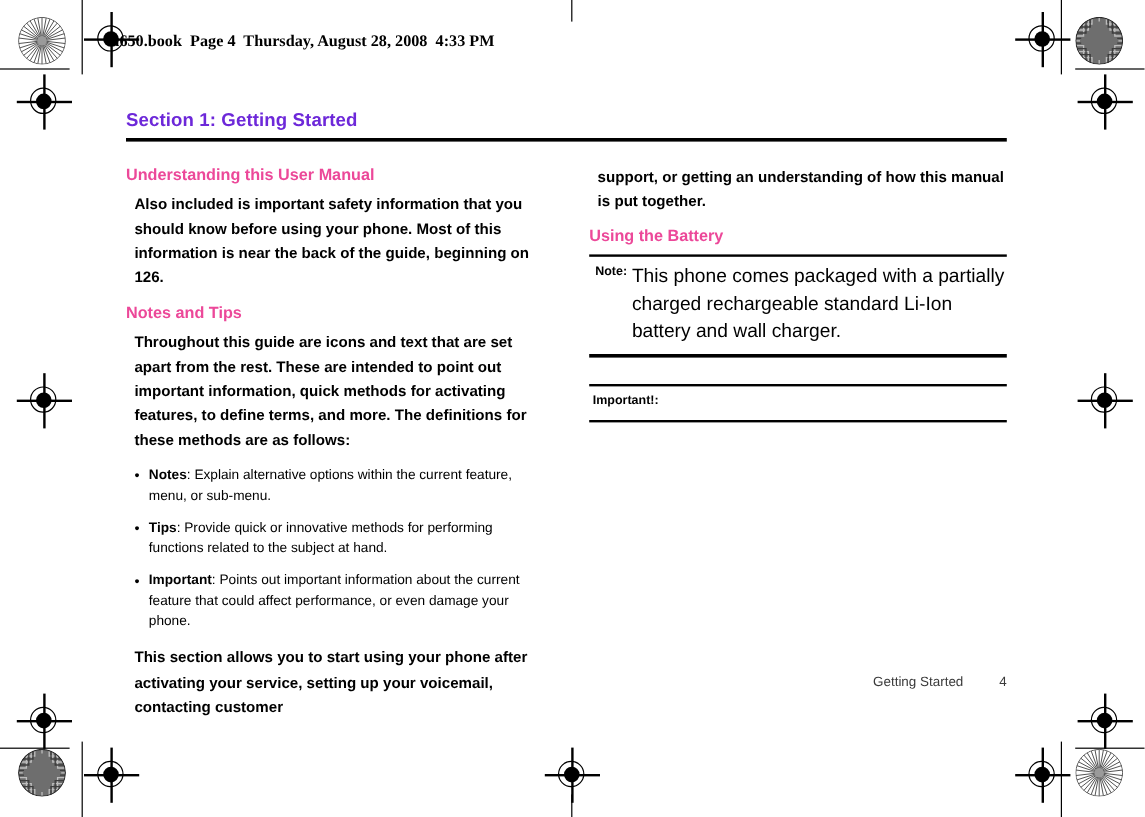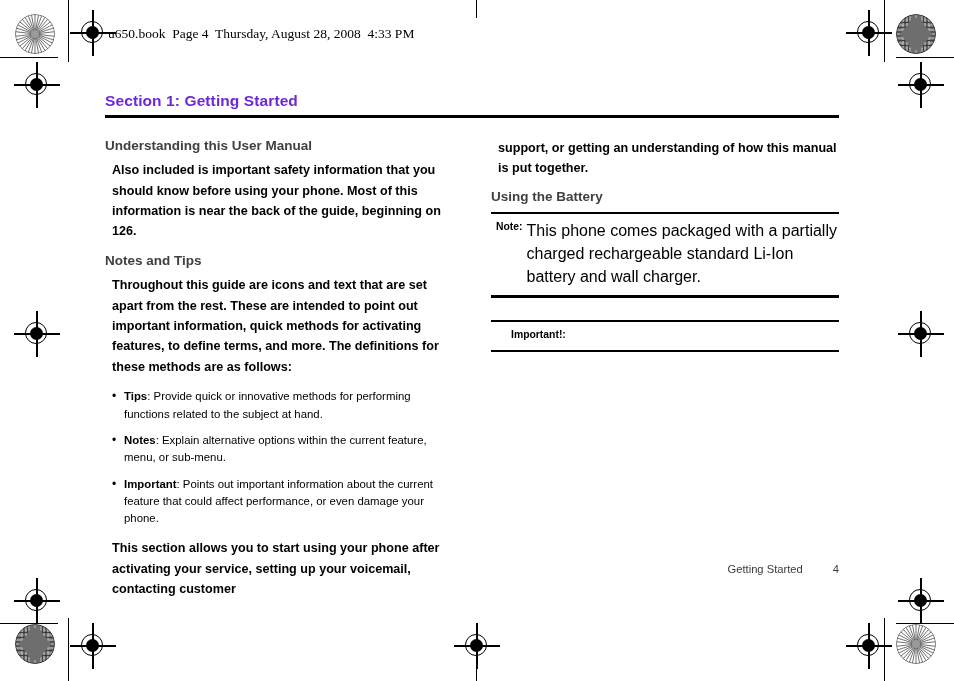--- a/index.html
+++ b/index.html
@@ -99,21 +99,21 @@
 
   .columns {
     display: flex;
     gap: 0;
   }
   .col-left { width: 348px; }
   .col-gap  { width: 38px; }
   .col-right { width: 348px; }
 
   h2.sub-head {
-    color: #404040;
+    color: #ec4899;
     font-size: 13.5px;
     font-weight: bold;
     margin: 0 0 7px 0;
     line-height: 1.15;
   }
 
   p.body {
     font-size: 12.6px;
     line-height: 1.62;
     margin: 0 0 11px 0;
@@ -166,21 +166,21 @@
     flex: 0 0 auto;
   }
   .callout .ctext {
     font-size: 16px;
     line-height: 1.42;
     padding-left: 4px;
   }
   .callout .ctext p { margin: 0; }
   .callout .ctext p + p { margin-top: 11px; }
 
-  .callout.important .clabel { padding-left: 3px; margin-left: 17px; }
+  .callout.important .clabel { padding-left: 3px; }
   .callout.important .ctext { padding-left: 4px; }
 
   .gap-between-callouts { height: 22px; }
 
   
   .footer {
     position: absolute;
     left: 105px;
     top: 563px;
     width: 734px;
@@ -408,21 +408,21 @@
         <line x1="20" y1="20" x2="1.2" y2="14"></line>
           <line x1="20" y1="20" x2="4.5" y2="7.7"></line>
         <line x1="20" y1="20" x2="10" y2="3.3"></line>
           <line x1="20" y1="20" x2="16.5" y2="0.9"></line>
       </g>
       <circle cx="20" cy="20" r="4" fill="#9a9a9a"></circle>
       <circle cx="20" cy="20" r="19.5" fill="none" stroke="#555" stroke-width="0.8"></circle>
     </svg>
   </div>
 
-  <div class="doc-header" style="left:108px; top:26px;">u650.book  Page 4  Thursday, August 28, 2008  4:33 PM</div>
+  <div class="doc-header" style="left:92px; top:26px;font-weight:bold;">u650.book  Page 4  Thursday, August 28, 2008  4:33 PM</div>
 
   <div class="content">
 
     <h1 class="section-title">Section 1: Getting Started</h1>
     <div class="section-rule"></div>
 
     <div class="columns">
 
       <div class="col-left">
 
@@ -430,24 +430,24 @@
 
 
         <p class="body">Also included is important safety information that you should know before using your phone. Most of this information is near the back of the guide, beginning on 126.</p>
 
         <h2 class="sub-head">Notes and Tips</h2>
 
         <p class="body">Throughout this guide are icons and text that are set apart from the rest. These are intended to point out important information, quick methods for activating features, to define terms, and more. The definitions for these methods are as follows:</p>
 
         <ul class="bullets">
           <li>
-            <b>Tips</b><span>: Provide quick or innovative methods for performing functions related to the subject at hand.</span>
+            <b>Notes</b><span>: Explain alternative options within the current feature, menu, or sub-menu.</span>
           </li>
           <li>
-            <b>Notes</b><span>: Explain alternative options within the current feature, menu, or sub-menu.</span>
+            <b>Tips</b><span>: Provide quick or innovative methods for performing functions related to the subject at hand.</span>
           </li>
           <li>
             <b>Important</b><span>: Points out important information about the current feature that could affect performance, or even damage your phone.</span>
           </li>
         </ul>
 
         <p class="body">This section allows you to start using your phone after activating your service, setting up your voicemail, contacting customer</p>
       </div>
 
       <div class="col-gap"></div>

